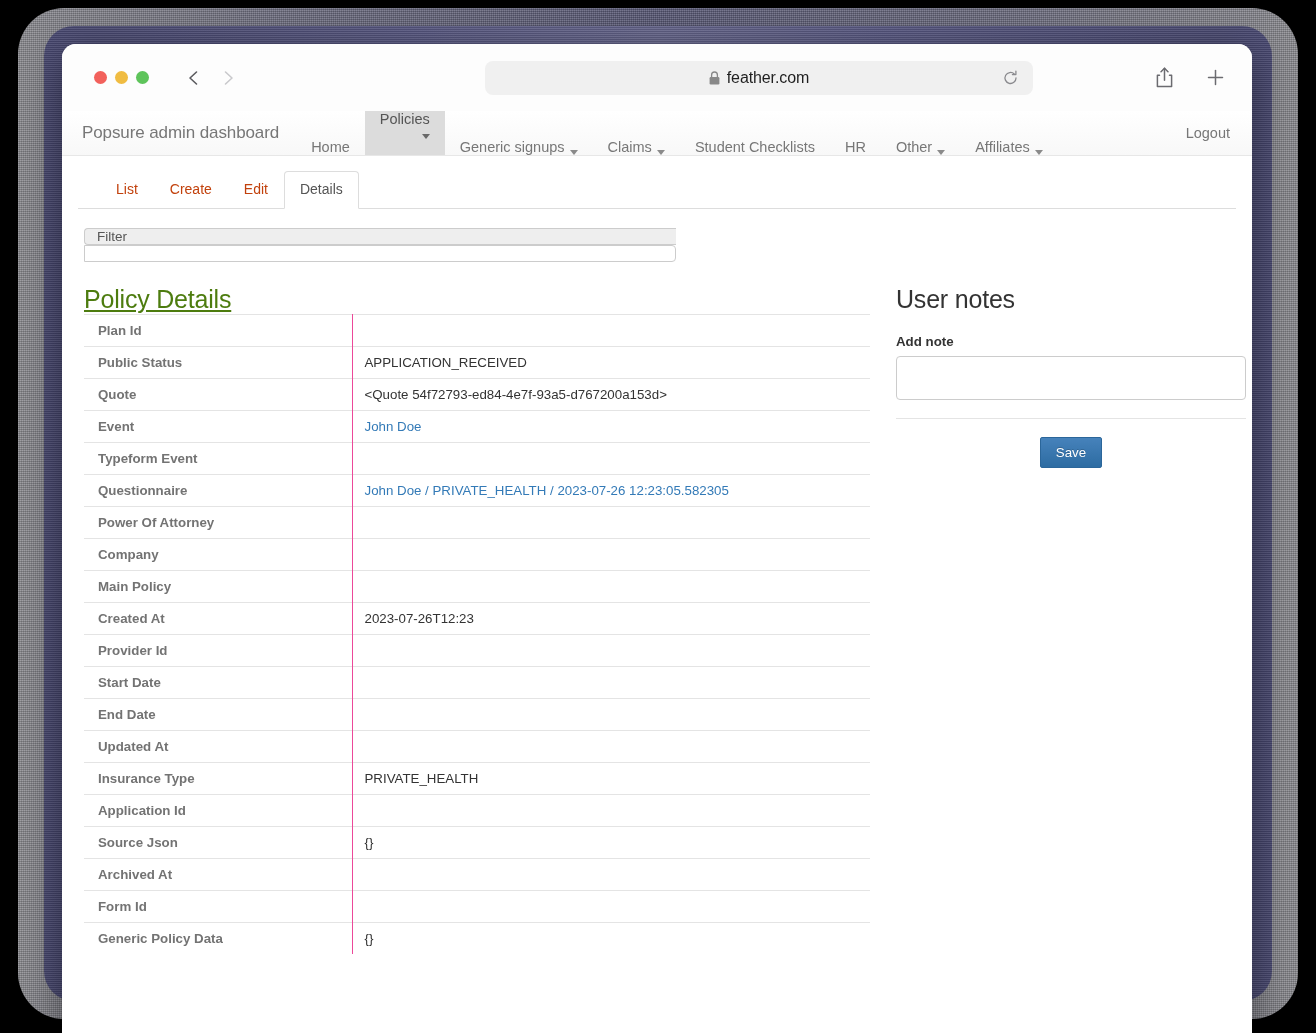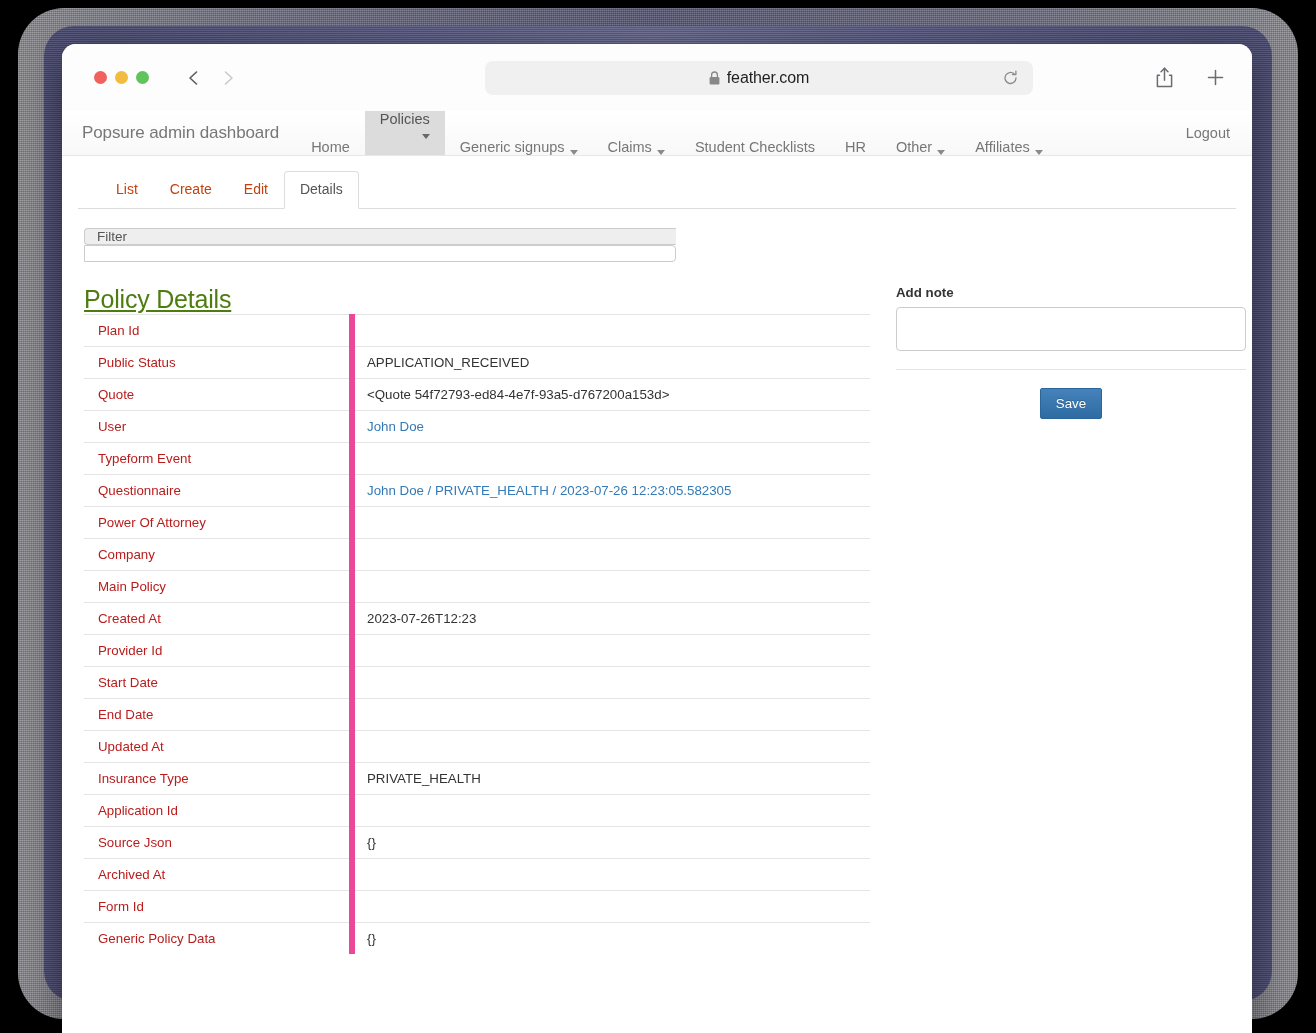--- a/index.html
+++ b/index.html
@@ -266,23 +266,23 @@
   table.details th,
   table.details td {
     height: 31px;
     padding: 8px 10px;
     font-size: 13.3px;
     vertical-align: middle;
     text-align: left;
   }
   table.details th {
     width: 268px;
-    font-weight: normal;
-    color: #b91c1c;
-    border-right: 6px solid #ec4899;
+    font-weight: bold;
+    color: #737373;
+    border-right: 1px solid #ec4899;
     padding-left: 14px;
   }
   table.details td {
     color: #333;
     padding-left: 12px;
     word-break: break-word;
   }
   table.details a {
     color: #337ab7;
     text-decoration: none;
@@ -461,21 +461,21 @@
               </tr>
               <tr>
                 <th>Public Status</th>
                 <td>APPLICATION_RECEIVED</td>
               </tr>
               <tr>
                 <th>Quote</th>
                 <td>&lt;Quote 54f72793-ed84-4e7f-93a5-d767200a153d&gt;</td>
               </tr>
               <tr>
-                <th>User</th>
+                <th>Event</th>
                 <td><a href="#">John Doe</a></td>
               </tr>
               <tr>
                 <th>Typeform Event</th>
                 <td></td>
               </tr>
               <tr>
                 <th>Questionnaire</th>
                 <td><a href="#">John Doe / PRIVATE_HEALTH / 2023-07-26 12:23:05.582305</a></td>
               </tr>
@@ -533,20 +533,21 @@
               </tr>
               <tr>
                 <th>Generic Policy Data</th>
                 <td>{}</td>
               </tr>
             </tbody>
         </table>
       </div>
 
       <div class="col-right">
+        <h1 class="notes-title">User notes</h1>
         <div class="notes-label">Add note</div>
         <textarea class="notes-area" placeholder="" style=""></textarea>
         <div class="notes-divider"></div>
         <div class="save-wrap">
           <button class="save-btn">Save</button>
         </div>
       </div>
     </div>
 
   </div>

